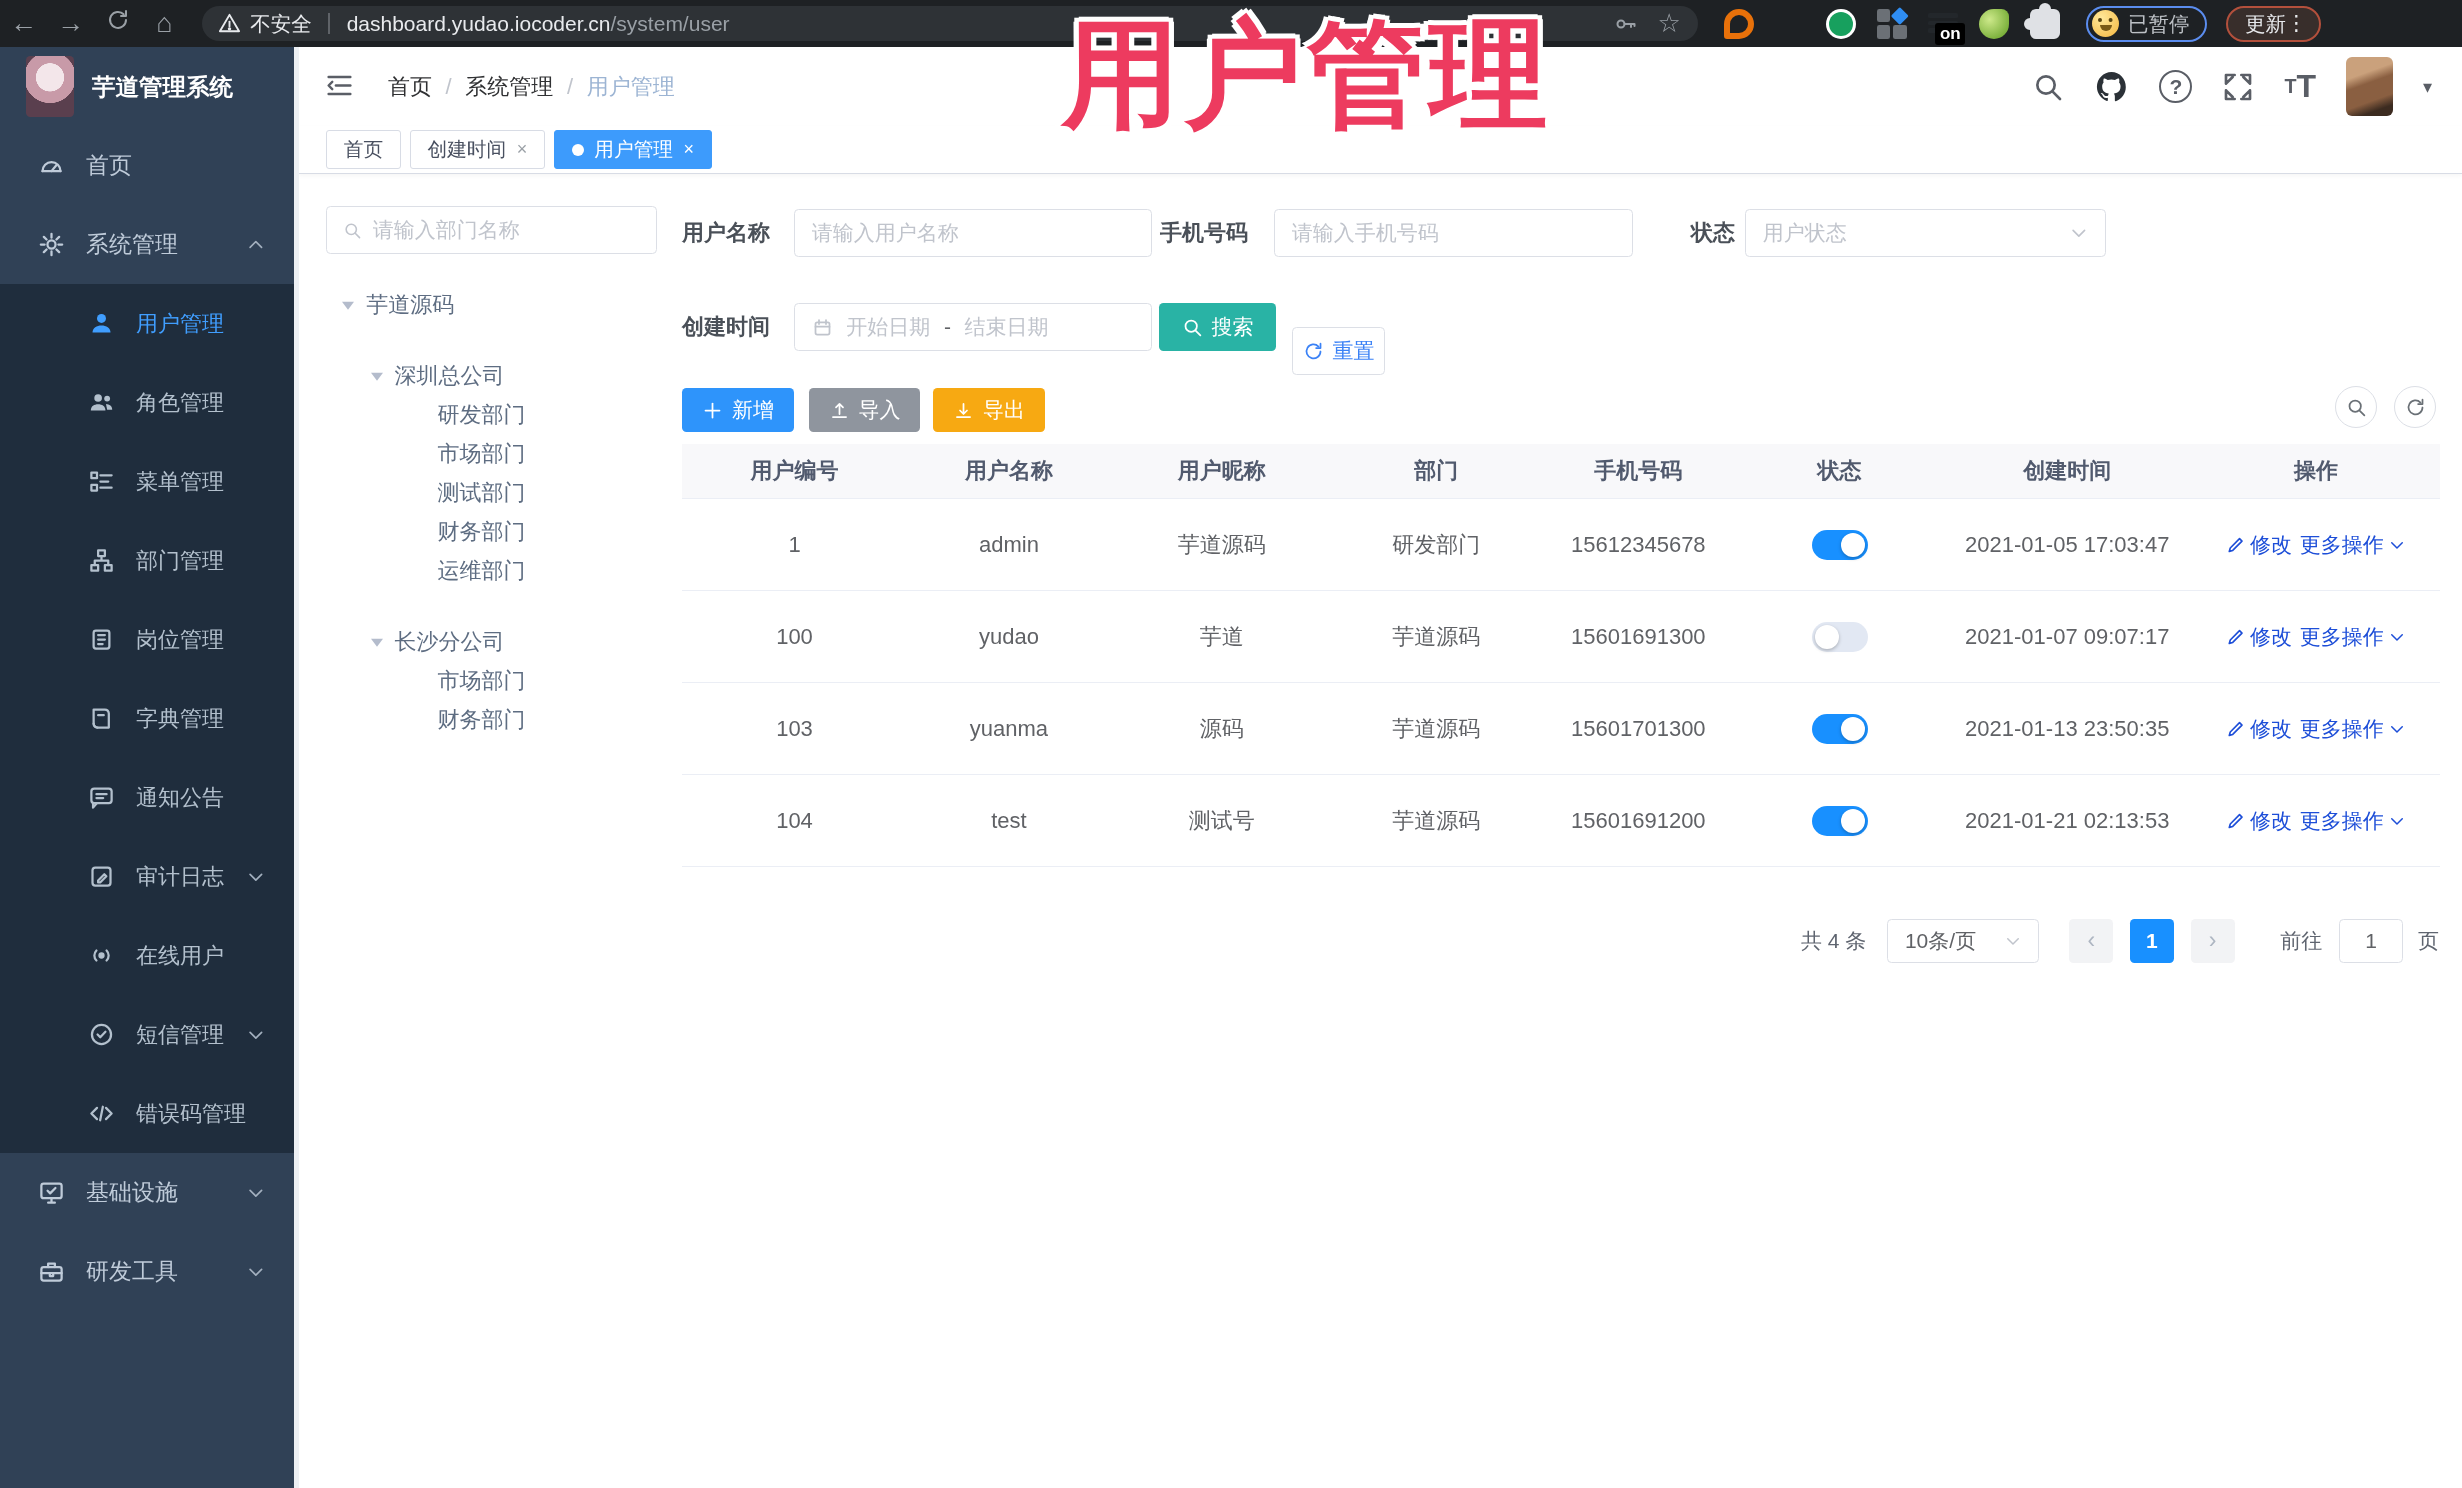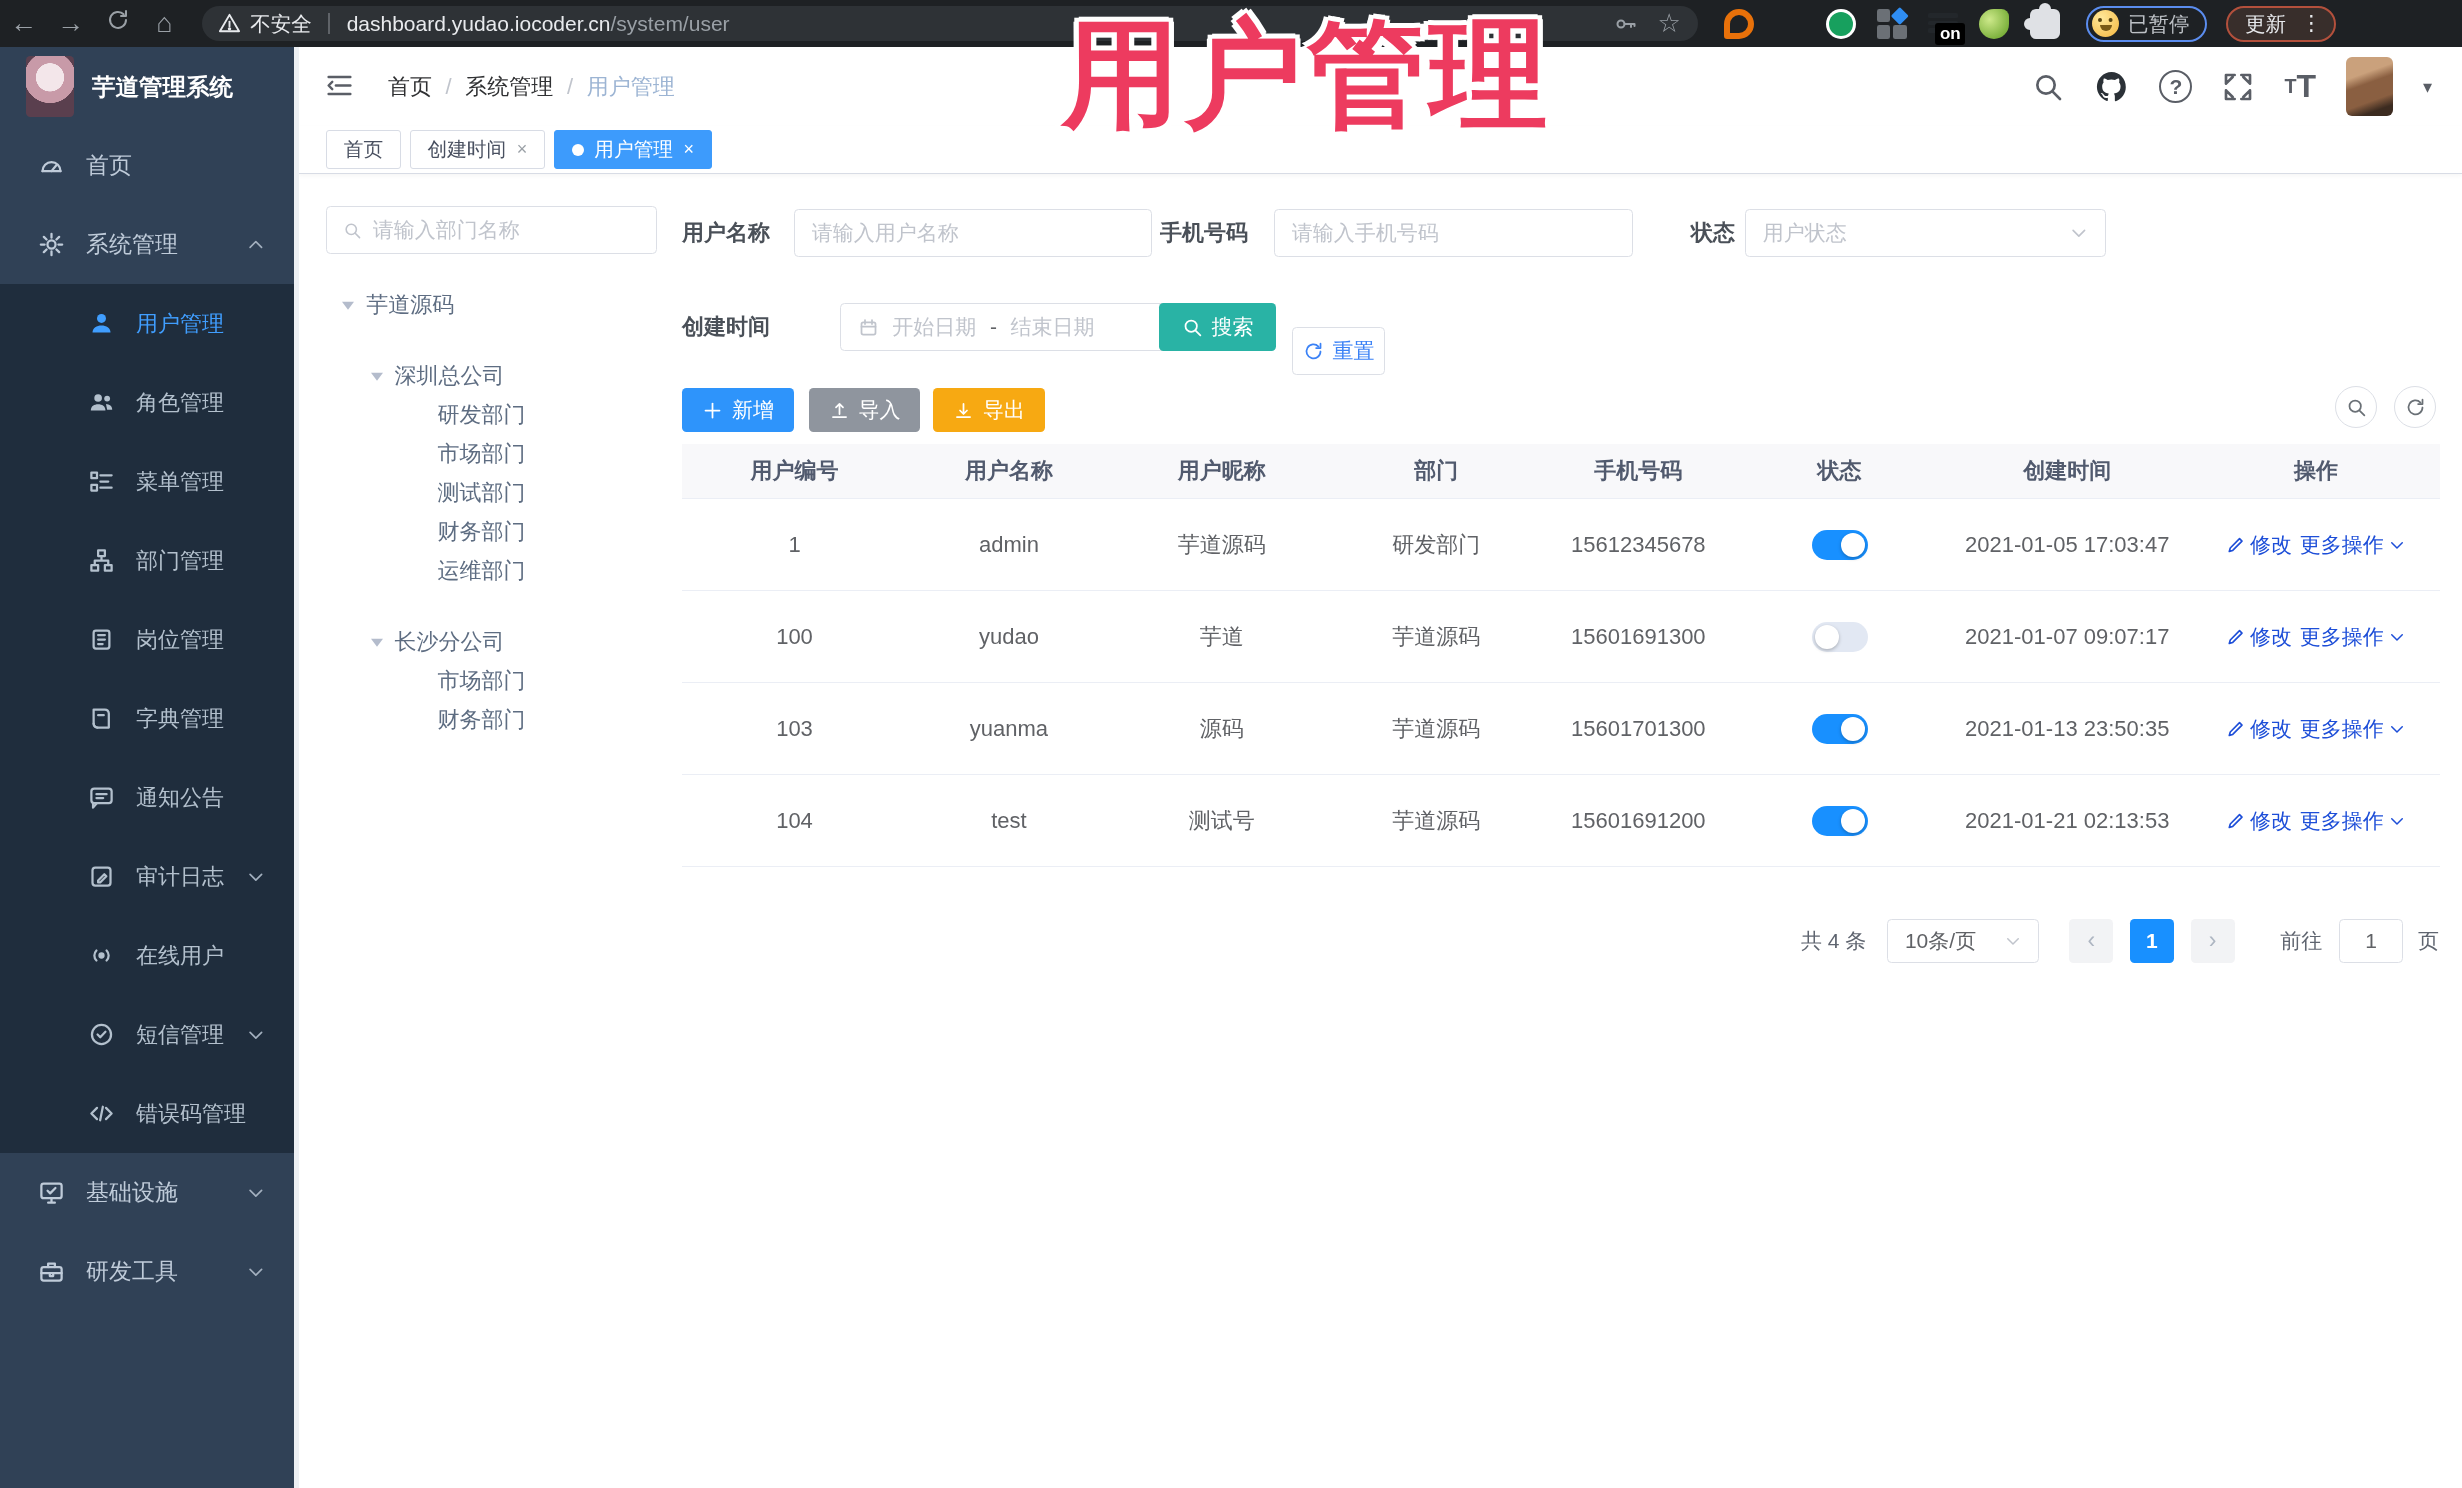--- a/index.html
+++ b/index.html
@@ -30,21 +30,21 @@
 .on-badge { position:absolute; right:-7.6px; bottom:-6px; background:#000000; color:#fff; font-size:17px; padding:0.8px 4.5px; border-radius:3px; font-weight:bold; }
 .ext-leaf { background:radial-gradient(circle at 35% 35%,#cde98a,#5e9c20); border-radius:50% 7.6px 50% 50%; }
 .ext-puzzle { background:#dfe1e5; border-radius:6px; }
 .ext-puzzle::before { content:""; position:absolute; top:-6px; left:9px; width:12px; height:12px; border-radius:50%; background:#dfe1e5; }
 .ext-puzzle::after { content:""; position:absolute; left:-6px; top:9px; width:12px; height:12px; border-radius:50%; background:#dfe1e5; }
 #profile-chip { margin-left:26px; height:36px; border:2.3px solid #5b8def; border-radius:19.7px; display:flex; align-items:center; padding:0 15px 0 4.5px; gap:9px; cursor:pointer; }
 #profile-emoji { width:27px; height:27px; border-radius:50%; background:radial-gradient(circle at 35% 30%,#ffe89a,#f4b63f); position:relative; }
 #profile-emoji::before { content:""; position:absolute; left:6px; top:8.3px; width:3.8px; height:3.8px; border-radius:50%; background:#5a4510; box-shadow:10.6px 0 0 #5a4510; }
 #profile-emoji::after { content:""; position:absolute; left:7.6px; top:15px; width:12px; height:6px; border-radius:0 0 7.6px 7.6px; background:#7a5a16; }
 #paused-label { color:#bdc1c6; font-size:20.5px; }
-#update-chip { margin-left:19.7px; height:36px; border:2.3px solid #b3503c; background:#382e2b; border-radius:19.7px; display:flex; align-items:center; padding:0 12px 0 16.7px; gap:15px; cursor:pointer; }
+#update-chip { margin-left:19.7px; height:36px; border:2.3px solid #b3503c; background:#382e2b; border-radius:19.7px; display:flex; align-items:center; padding:0 12px 0 16.7px; cursor:pointer; }
 #update-label { color:#e8eaed; font-size:20.5px; }
 #kebab { color:#e8eaed; font-size:21px; letter-spacing:0; line-height:10.6px; }
 
 
 #overlay-title { position:absolute; left:1062px; top:-4.5px; z-index:60; font-size:118px; font-weight:700; letter-spacing:4.5px; color:#ed3b5f;
   text-shadow:-4.5px -4.5px 0 #fff,4.5px -4.5px 0 #fff,-4.5px 4.5px 0 #fff,4.5px 4.5px 0 #fff,-5.3px 0 0 #fff,5.3px 0 0 #fff,0 -5.3px 0 #fff,0 5.3px 0 #fff; pointer-events:none; }
 
 
 #sidebar { position:absolute; left:0; top:47px; width:299px; bottom:0; background:#304156; z-index:10; }
 #sidebar::after { content:""; position:absolute; right:0; top:0; bottom:0; width:5.3px; background:#edf0f4; }
@@ -99,21 +99,21 @@
 .tr-d0 { padding-left:16.7px; } .tr-d1 { padding-left:45px;margin-top:32px; } .tr-leaf { padding-left:112px; }
 
 
 #inp-username { left:495px; top:35px; width:358px; }
 #lbl-username { left:383px; top:35px; }
 #lbl-mobile { left:861px; top:35px; }
 #inp-mobile { left:975px; top:35px; width:359px; }
 #lbl-status { left:1392px; top:35px; }
 #sel-status { left:1446px; top:35px; width:361px; cursor:pointer; }
 #lbl-ctime { left:383px; top:129px; }
-#inp-daterange { left:495px; top:129px; width:358px; gap:13.6px; cursor:pointer;margin-left:46px; }
+#inp-daterange { left:495px; top:129px; width:358px; gap:13.6px; cursor:pointer; }
 #inp-daterange .dash { color:#606266; }
 .btn { position:absolute; height:48px; border-radius:4.5px; display:inline-flex; align-items:center; justify-content:center; gap:9px; font-size:21px; cursor:pointer; white-space:nowrap; }
 #btn-search { left:860px; top:129px; width:117px; background:#29b3a5; color:#fff; }
 #btn-reset { left:993px; top:129px; width:93px; background:#fff; border:1.5px solid #dcdfe6; color:#3b82f6;margin-top:24px; }
 #btn-add { left:383px; top:214px; width:112px; height:44px; background:#2e94fb; color:#fff; }
 #btn-import { left:510px; top:214px; width:111px; height:44px; background:#8f959e; color:#fff; }
 #btn-export { left:634px; top:214px; width:112px; height:44px; background:#f7a912; color:#fff; }
 .circle-btn { position:absolute; top:212px; width:42px; height:42px; border-radius:50%; border:1.5px solid #dcdfe6; background:#fff; color:#6a7076; display:flex; align-items:center; justify-content:center; cursor:pointer; }
 #cb-search { left:2036px; } #cb-refresh { left:2095px; }
 

